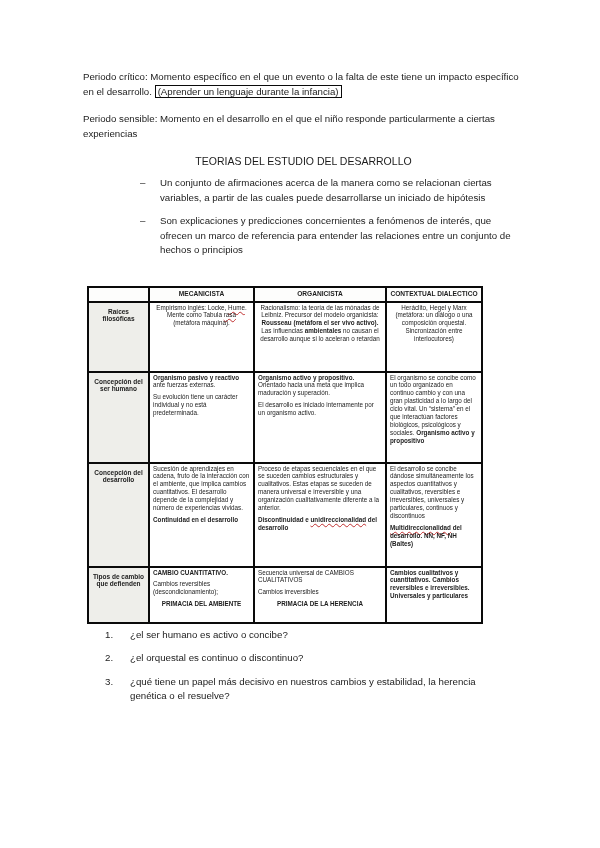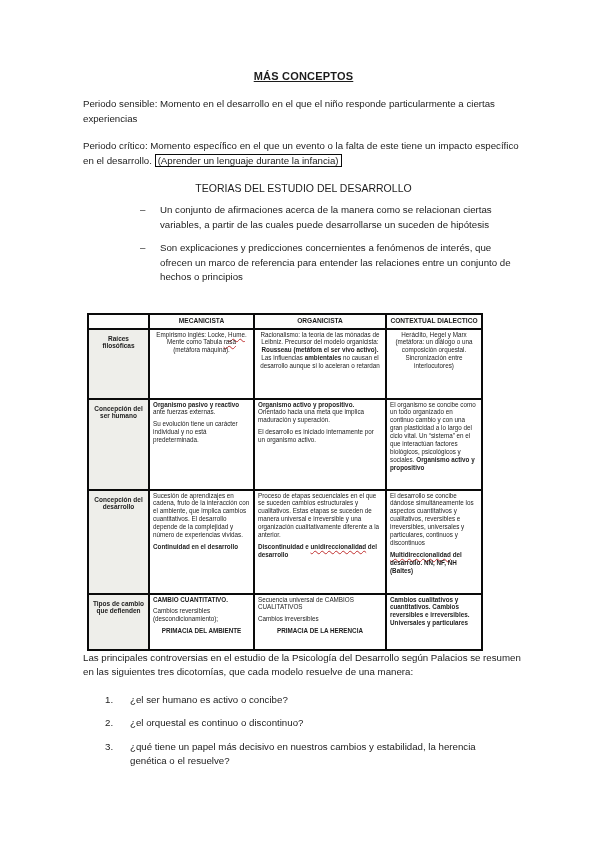--- a/index.html
+++ b/index.html
@@ -63,31 +63,30 @@
   .numitem{display:flex;font-size:9.7px;line-height:14.5px;margin:0 0 9px 0;width:400px;}
   .numitem .num{width:25px;flex:none;}
   .numitem .ntxt{flex:1;max-width:375px;}
 </style>
 </head>
 <body>
 
 <div class="page">
   <div class="content">
 
-    <div class="doc-title">MÁS CONCEPTOS</div>
+
+    <p class="body"><span>Periodo crítico: Momento específico en el que un evento o la falta de este tiene un impacto específico en el desarrollo. </span><span class="boxed">(Aprender un lenguaje durante la infancia)</span></p>
 
     <p class="body">Periodo sensible: Momento en el desarrollo en el que el niño responde particularmente a ciertas experiencias</p>
-
-    <p class="body"><span>Periodo crítico: Momento específico en el que un evento o la falta de este tiene un impacto específico en el desarrollo. </span><span class="boxed">(Aprender un lenguaje durante la infancia)</span></p>
 
     <div class="section-heading">TEORIAS DEL ESTUDIO DEL DESARROLLO</div>
 
     <div class="bullet">
       <span class="marker">–</span>
-      <span class="btxt">Un conjunto de afirmaciones acerca de la manera como se relacionan ciertas variables, a partir de las cuales puede desarrollarse un suceden de hipótesis</span>
+      <span class="btxt">Un conjunto de afirmaciones acerca de la manera como se relacionan ciertas variables, a partir de las cuales puede desarrollarse un iniciado de hipótesis</span>
     </div>
     <div class="bullet">
       <span class="marker">–</span>
       <span class="btxt">Son explicaciones y predicciones concernientes a fenómenos de interés, que ofrecen un marco de referencia para entender las relaciones entre un conjunto de hechos o principios</span>
     </div>
 
     <table class="theories">
       <colgroup>
         <col style="width:61px">
           <col style="width:105px">
@@ -156,21 +155,20 @@
               <div class="cp">Cambios irreversibles</div>
               <div class="cp ctr"><b>PRIMACIA DE LA HERENCIA</b></div>
             </td>
             <td>
               <div class="cp"><b>Cambios cualitativos y cuantitativos. Cambios reversibles e irreversibles. Universales y particulares</b></div>
             </td>
           </tr>
         </tbody>
     </table>
 
-    <p class="body closing">Las principales controversias en el estudio de la Psicología del Desarrollo según Palacios se resumen en las siguientes tres dicotomías, que cada modelo resuelve de una manera:</p>
 
     <div class="numlist">
       <div class="numitem">
         <span class="num">1.</span>
         <span class="ntxt">¿el ser humano es activo o concibe?</span>
       </div>
       <div class="numitem">
         <span class="num">2.</span>
         <span class="ntxt">¿el orquestal es continuo o discontinuo?</span>
       </div>

